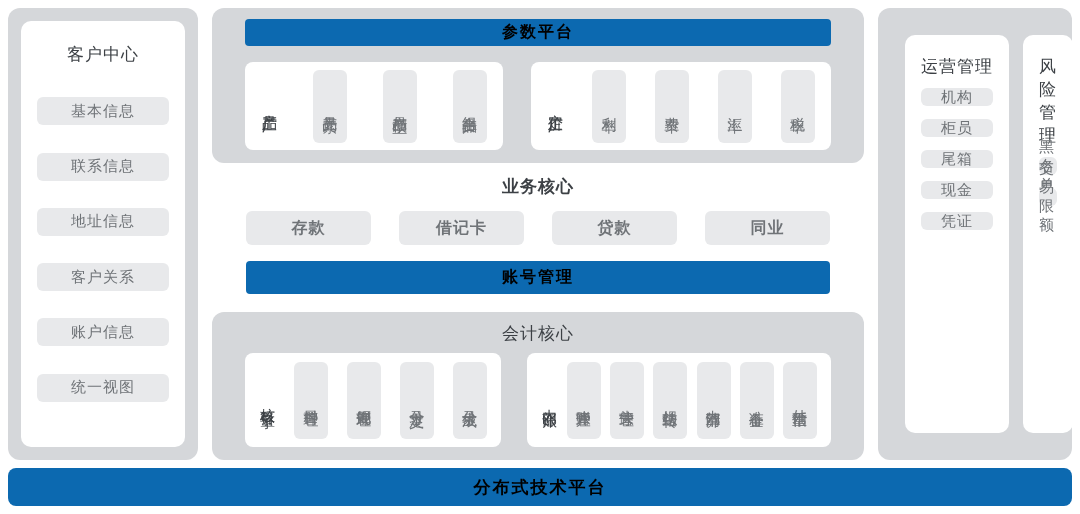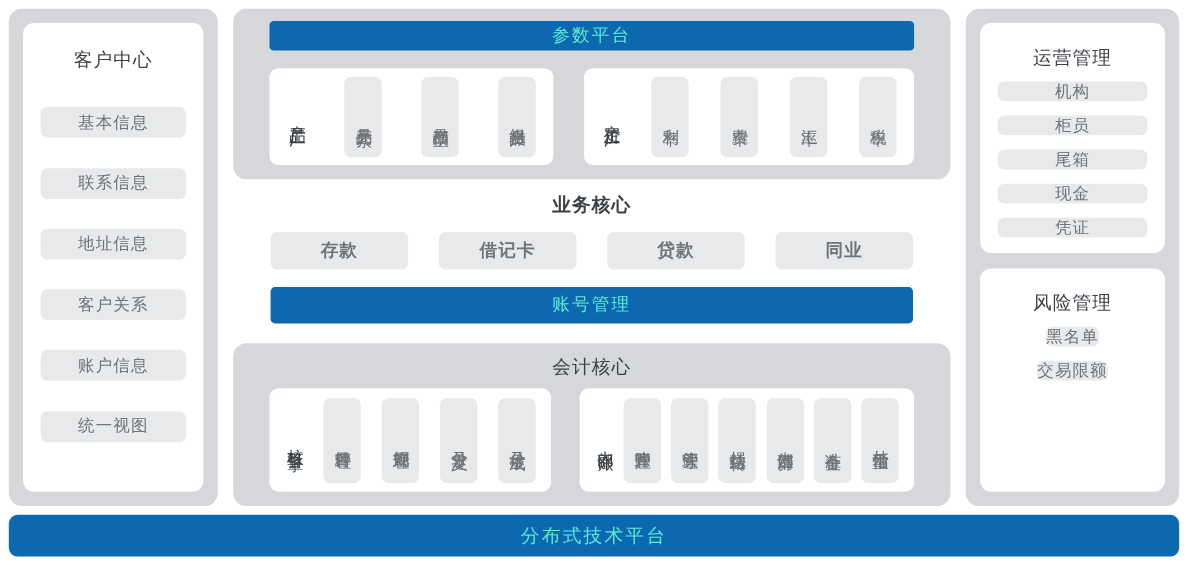--- a/index.html
+++ b/index.html
@@ -38,23 +38,23 @@
   .chip-col{flex:1;display:flex;flex-direction:column;justify-content:space-evenly;}
   .chip{
     background:var(--chip);border-radius:6px;color:var(--chip-text);
     font-size:15px;display:flex;align-items:center;justify-content:center;
     height:28px;letter-spacing:1px;
   }
 
   
   .center{flex:1;display:flex;flex-direction:column;min-width:0;}
   .blue-bar{
-    background:var(--blue);color:#5eead4;border-radius:4px;
+    background:var(--blue);color:#000000;border-radius:4px;
     display:flex;align-items:center;justify-content:center;
-    font-size:16px;letter-spacing:2px;font-weight:400;
+    font-size:16px;letter-spacing:2px;font-weight:700;
   }
   .param{border-radius:12px;padding:11px 33px 13px;flex:0 0 155px;display:flex;flex-direction:column;}
   .param-header{height:27px;flex:0 0 27px;}
   .factories{display:flex;gap:28px;margin-top:16px;flex:1;}
   .factory-card{
     border-radius:8px;padding:7px 16px;
     display:flex;justify-content:space-between;align-items:center;
   }
   .factory-card.f1{width:258px;}
   .factory-card.f2{flex:1;}
@@ -83,21 +83,21 @@
   .acc-cards{display:flex;gap:26px;flex:1;}
   .acc-card{
     border-radius:8px;padding:7px 14px;
     display:flex;justify-content:space-between;align-items:center;
   }
   .acc-card.a1{width:256px;}
   .acc-card.a2{flex:1;}
   .acc-card .v-chip{height:77px;}
 
   
-  .right-panel{width:194px;padding:13px;display:flex;flex-direction:column;gap:14px;}
+  .right-panel{width:194px;padding:27px;display:flex;flex-direction:row;gap:14px;}
   .right-card{display:flex;flex-direction:column;padding:8px 16px 14px;}
   .right-card .panel-title{padding:12px 0 10px;}
   .right-card .chip-list{display:flex;flex-direction:column;gap:13px;}
   .right-card .chip{height:18px;}
   .rc1{flex:0 0 auto;}
   .rc2{flex:1;}
   .rc2 .chip-list{flex:1;justify-content:flex-start;align-items:center;}
 
   
   .bottom-bar{height:38px;flex:0 0 38px;border-radius:8px;font-size:17px;}

